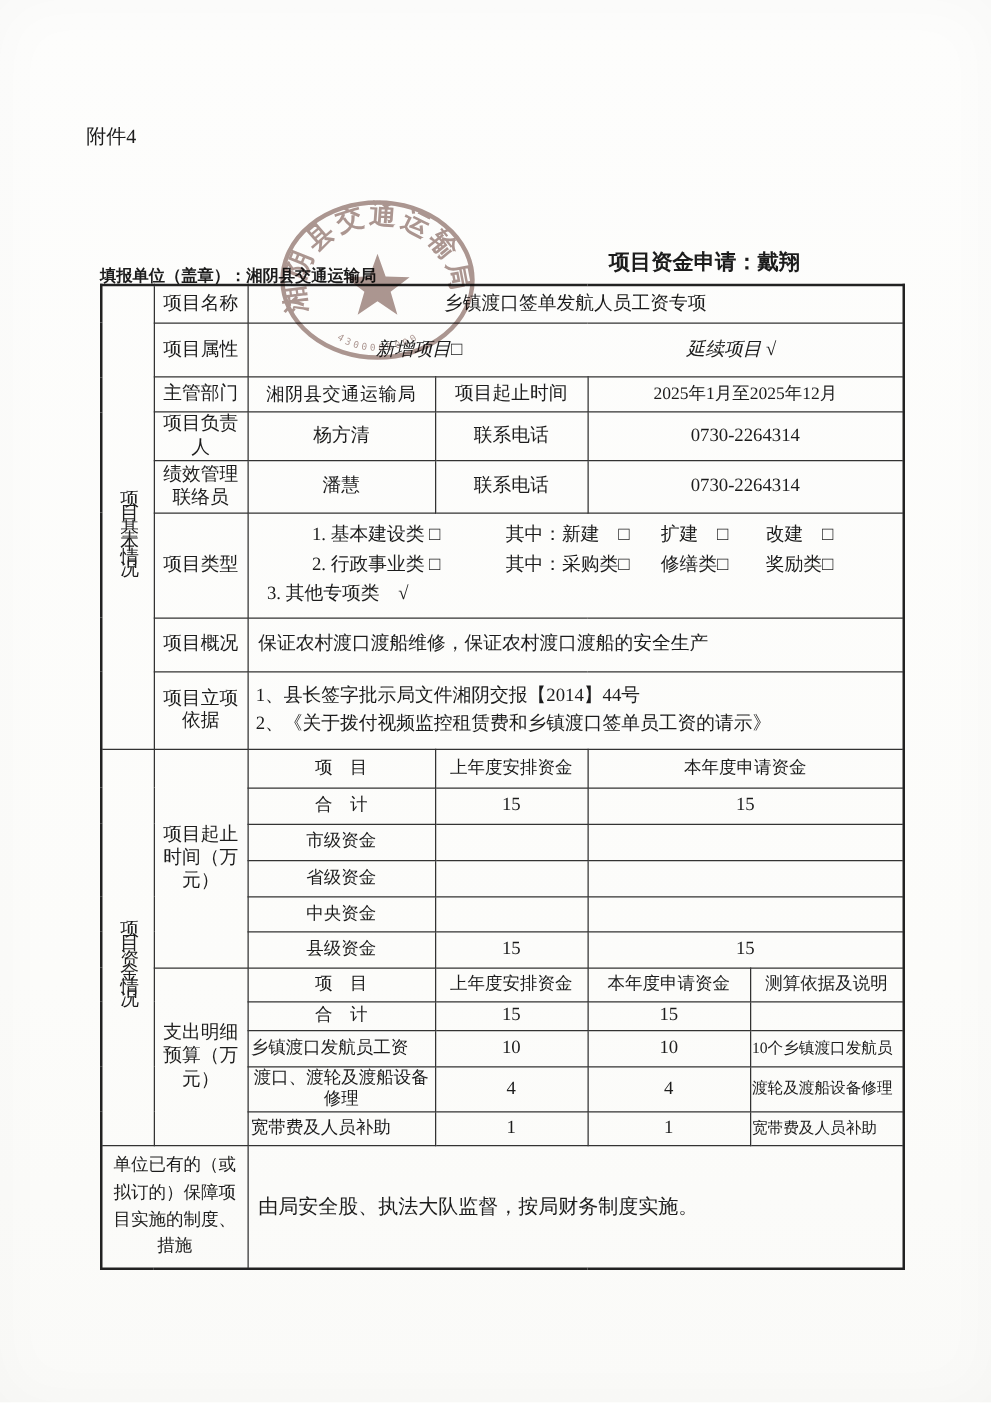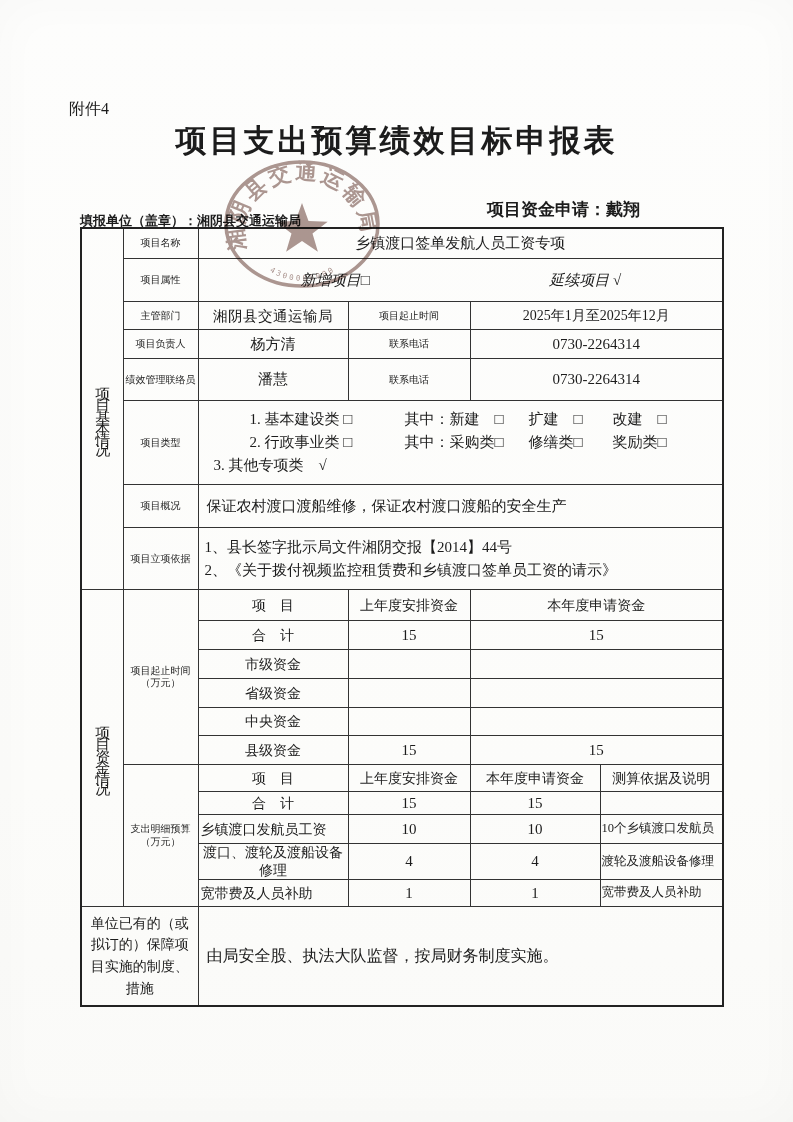--- a/index.html
+++ b/index.html
@@ -39,21 +39,21 @@
     overflow:hidden;
   }
   .h30{height:30px}.h29{height:29px}.h28{height:28px}.h42{height:42px}
   .h84{height:84px}.h43{height:43px}.h62{height:62px}.h31{height:31px}
   .h27{height:27px}.h23{height:23px}.h36{height:36px}.h99{height:99px}
 
   .vlabel{
     writing-mode:vertical-lr;text-orientation:upright;
     letter-spacing:11px;font-size:15px;padding:0;
   }
-  .rlabel{font-size:10px;padding:0 2px;}
+  .rlabel{font-size:15px;padding:0 2px;}
   .val15{font-size:15px;}
   .val14{font-size:14px;}
   .dept-val{font-size:14.5px;letter-spacing:0.5px;}
   .num{font-size:15px;font-family:"Liberation Serif","DejaVu Serif",serif;margin-left:20px;}
   .left{text-align:left;}
   .attr-cell{padding:12px;font-style:italic;}
   .attr-flex{display:flex;width:100%;}
   .attr-flex span{flex:1;text-align:center;font-size:15px;}
   .type-cell{text-align:left;padding:4px 0 4px 15px;font-size:15px;}
   .type-line{display:flex;line-height:1.55;}
@@ -69,21 +69,20 @@
     position:absolute;left:212px;top:148px;width:184px;height:152px;
     mix-blend-mode:multiply;opacity:0.72;pointer-events:none;
   }
 </style>
 </head>
 <body>
 
 <div class="page">
 
   <div class="attachment">附件4</div>
-  <div class="doc-title">项目支出预算绩效目标申报表</div>
 
   <div class="fill-row"><span>填报单位（盖章）：</span><span>湘阴县交通运输局</span></div>
   <div class="head-row"><span>项目资金申请：</span><span>戴翔</span></div>
 
   <table class="main">
     <colgroup>
       <col style="width:42px">
         <col style="width:75px">
         <col style="width:150px">
       <col style="width:122px">

